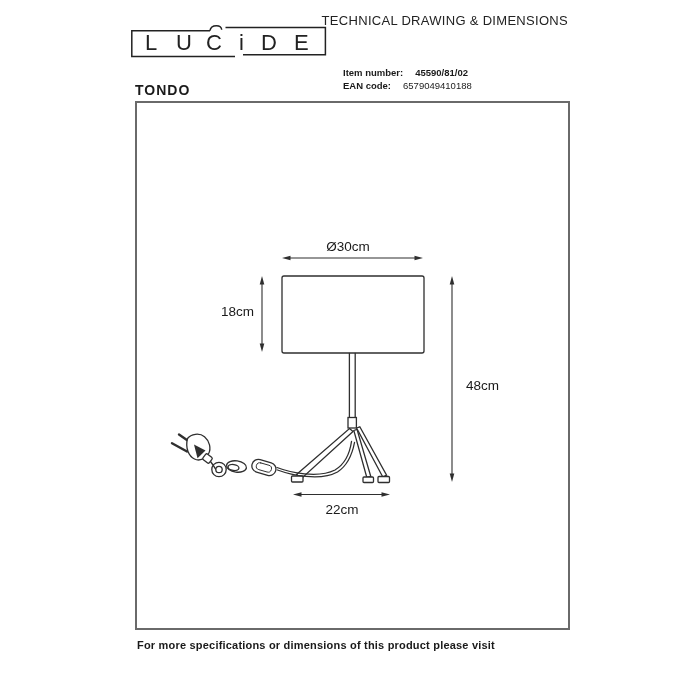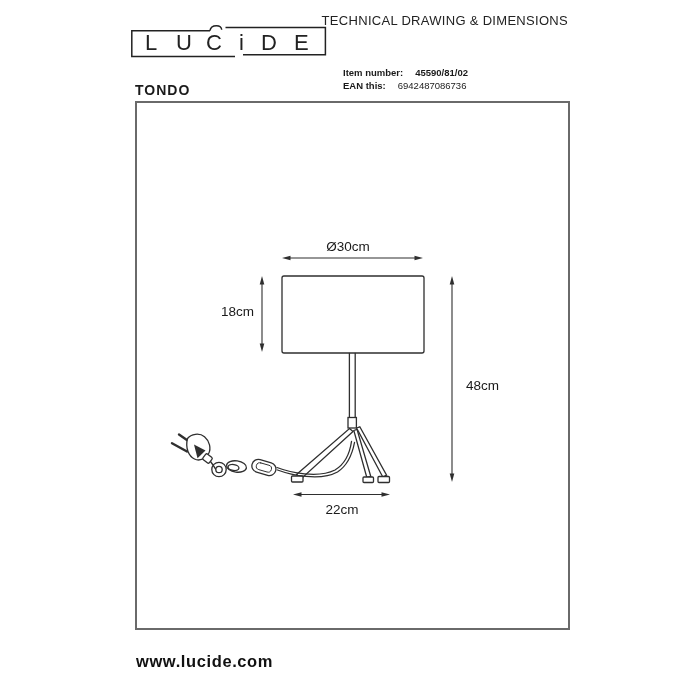--- a/index.html
+++ b/index.html
@@ -46,21 +46,21 @@
 
   <div class="product-name">TONDO</div>
 
   <div class="doc-title">TECHNICAL DRAWING &amp; DIMENSIONS</div>
 
   <div class="meta">
     <div>
       <span class="lbl">Item number:</span><span class="val-bold">45590/81/02</span>
     </div>
     <div>
-      <span class="lbl">EAN this:</span><span class="val">6942487086736</span>
+      <span class="lbl">EAN code:</span><span class="val">6579049410188</span>
     </div>
   </div>
 
   <div class="frame"></div>
 
   <svg class="draw-layer" width="700" height="700" viewBox="0 0 700 700">
     <g stroke="#2f2f2f" stroke-width="1.3" fill="none" stroke-linecap="round">
 
       <rect x="282" y="276" width="142" height="77" rx="2" fill="#fff"></rect>
 
@@ -133,15 +133,15 @@
     </g>
 
     <g fill="#1a1a1a" font-size="13.5">
       <text x="348" y="251" text-anchor="middle">Ø30cm</text>
       <text x="254" y="316" text-anchor="end">18cm</text>
       <text x="466" y="390" text-anchor="start">48cm</text>
       <text x="342" y="514" text-anchor="middle">22cm</text>
     </g>
   </svg>
 
-  <a class="footer-site" href="#">www.lucide.com</a>
+  <div class="footer-note">For more specifications or dimensions of this product please visit</div>
 
 </div>
 
 </body></html>

